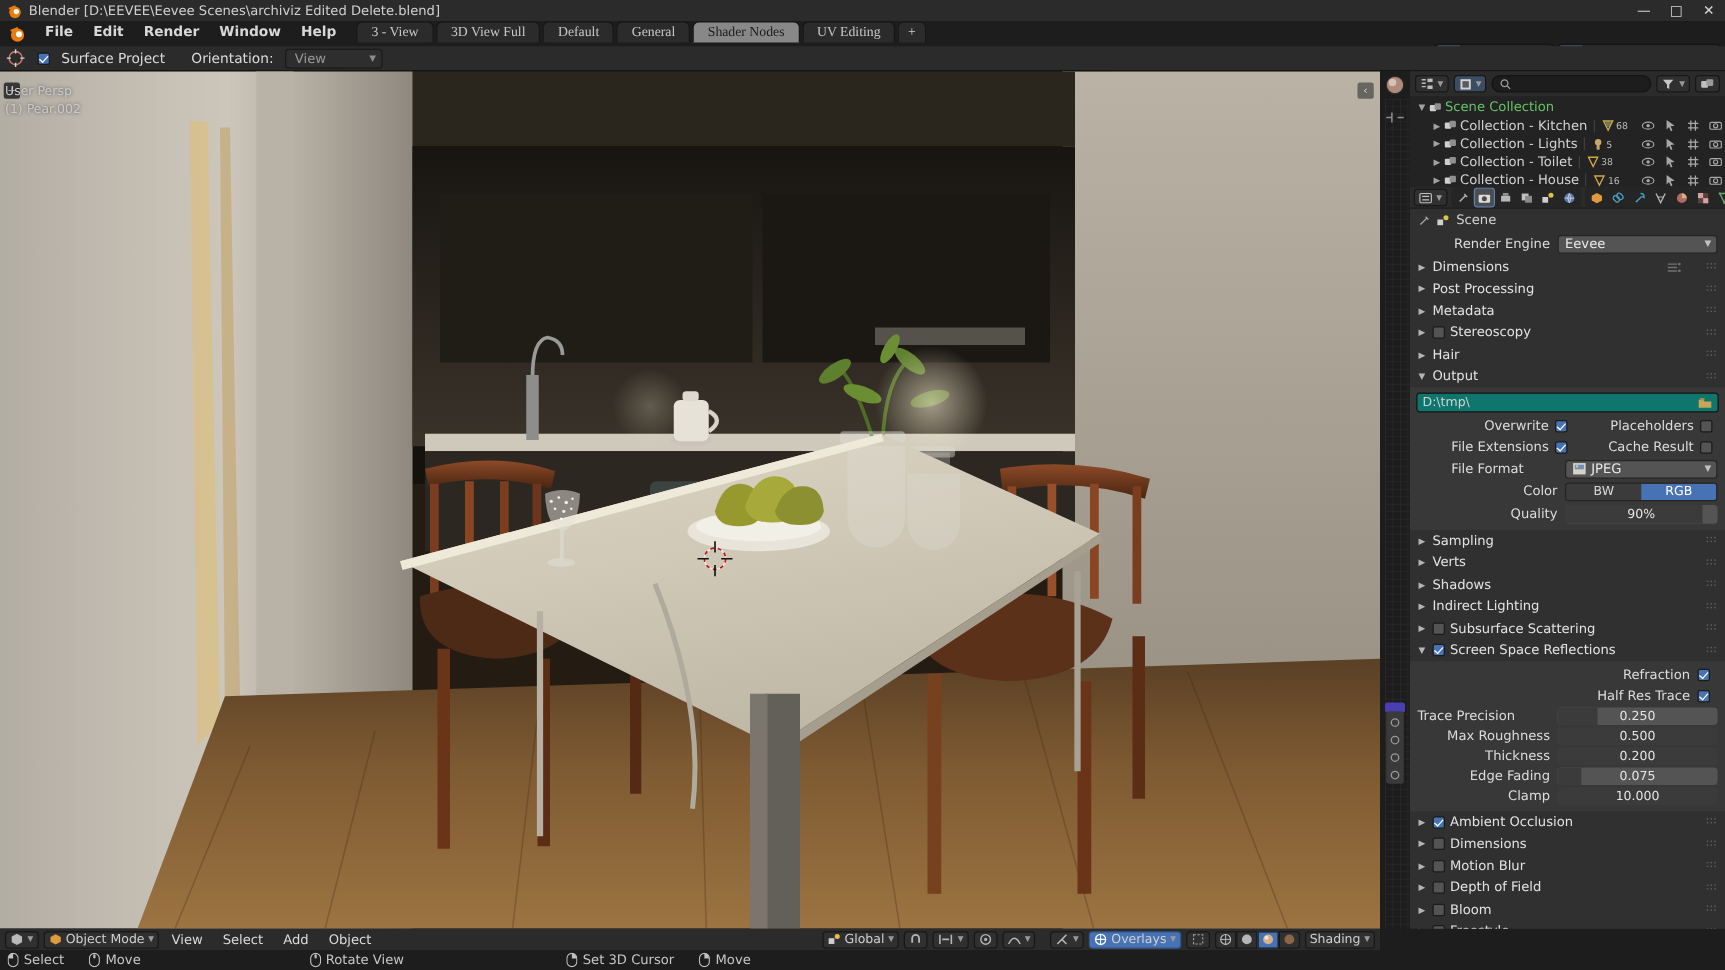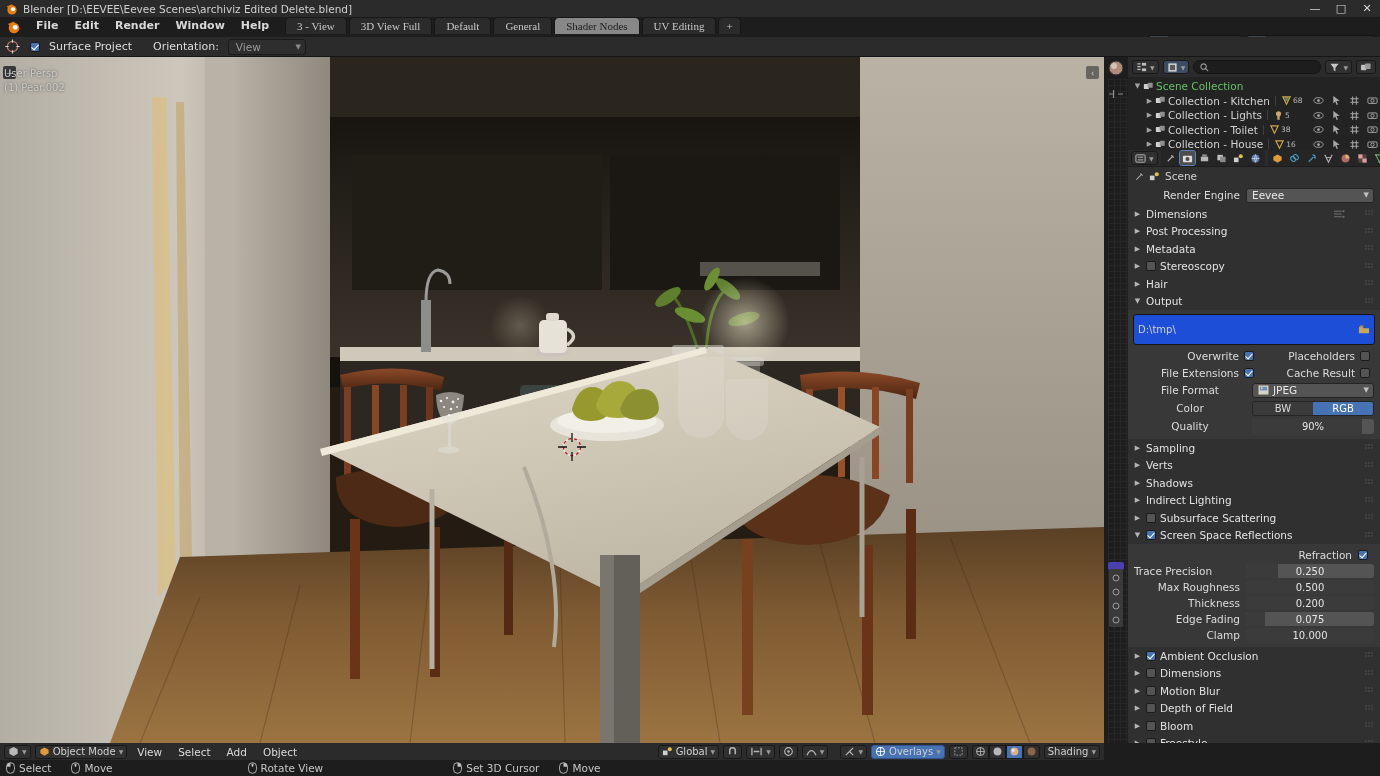--- a/index.html
+++ b/index.html
@@ -117,21 +117,21 @@
   .panel-hdr .tri { font-size:7px; color:#b5b5b5; width:9px; text-align:center; }
   .panel-hdr .ptitle { font-size:10.5px; color:#e2e2e2; }
   .grip { margin-left:auto; margin-right:5px; width:10px; height:7px; opacity:.5; }
   .field { background:#545454; border-radius:3px; height:14px; display:flex; align-items:center;
     justify-content:center; font-size:10px; color:#e4e4e4; position:relative; overflow:hidden; }
   .field .fill { position:absolute; left:0; top:0; bottom:0; background:#3b3b3b; }
   .field span { position:relative; }
   .select { background:#545454; border:1px solid #242424; border-radius:3px; height:15px;
     display:flex; align-items:center; padding:0 4px 0 5px; font-size:10.5px; color:#e8e8e8; }
   .select .arw { margin-left:auto; font-size:7px; color:#c2c2c2; }
-  .pathfield { margin:2px 5px; height:31px; background:#1d4ed8; border:1px solid #151515;
+  .pathfield { margin:2px 5px; height:16px; background:#0f766e; border:1px solid #151515;
     border-radius:3px; display:flex; align-items:center; padding:0 4px; font-size:10px;
     color:#d2d2d2; }
   .two-col { display:flex; width:100%; }
   .two-col > div { flex:1; display:flex; align-items:center; justify-content:flex-end; gap:5px; }
   .segsel { display:flex; height:15px; border-radius:3px; overflow:hidden; border:1px solid #242424; }
   .segsel div { flex:1; display:flex; align-items:center; justify-content:center;
     font-size:10px; background:#3b3b3b; color:#d8d8d8; }
   .segsel div.on { background:#4772b3; color:#fff; }
 
   
@@ -945,28 +945,28 @@
           <svg width="11" height="10" viewBox="0 0 12 11">
               <rect x="0.5" y="0.5" width="11" height="10" fill="#d7d2c8"></rect>
               <rect x="2" y="2" width="8" height="4" fill="#6e8fb8"></rect>
               <circle cx="4" cy="3.5" r="1" fill="#e8d878"></circle>
             </svg>
           <span>JPEG</span>
           <span class="arw">▼</span>
         </span>
       </div>
       <div class="prow" style="height:18px">
-        <span class="rlabel" style="width:118px;text-align:center;padding-right:6px">Color</span>
+        <span class="rlabel" style="width:118px;text-align:right;padding-right:6px">Color</span>
         <span class="segsel" style="flex:1">
           <div>BW</div>
           <div class="on">RGB</div>
         </span>
       </div>
       <div class="prow" style="height:18px">
-        <span class="rlabel" style="width:118px;text-align:center;padding-right:6px">Quality</span>
+        <span class="rlabel" style="width:118px;text-align:right;padding-right:6px">Quality</span>
         <span class="field" style="flex:1;height:15px">
           <span class="fill" style="width:90%"></span>
           <span>90%</span>
         </span>
       </div>
     </div>
 
     <div class="panel-hdr">
       <span class="tri">▶</span>
       <span class="ptitle">Sampling</span>
@@ -1050,20 +1050,24 @@
             <circle cx="7" cy="1" r="0.7"></circle>
             <circle cx="1" cy="4" r="0.7"></circle>
             <circle cx="4" cy="4" r="0.7"></circle>
             <circle cx="7" cy="4" r="0.7"></circle>
           </g>
         </svg>
     </div>
     <div style="background:#383838;padding:2px 0 4px 0">
       <div class="prow">
         <span class="rlabel" style="margin-left:auto">Refraction</span>
+        <span class="chk on" style="margin-left:6px;margin-right:6px"></span>
+      </div>
+      <div class="prow">
+        <span class="rlabel" style="margin-left:auto">Half Res Trace</span>
         <span class="chk on" style="margin-left:6px;margin-right:6px"></span>
       </div>
       <div class="prow" style="height:16px">
         <span class="rlabel" style="width:112px;text-align:left;padding-right:6px">Trace Precision</span>
         <span class="field" style="flex:1">
           <span class="fill" style="width:25%"></span>
           <span>0.250</span>
         </span>
       </div>
       <div class="prow" style="height:16px">

